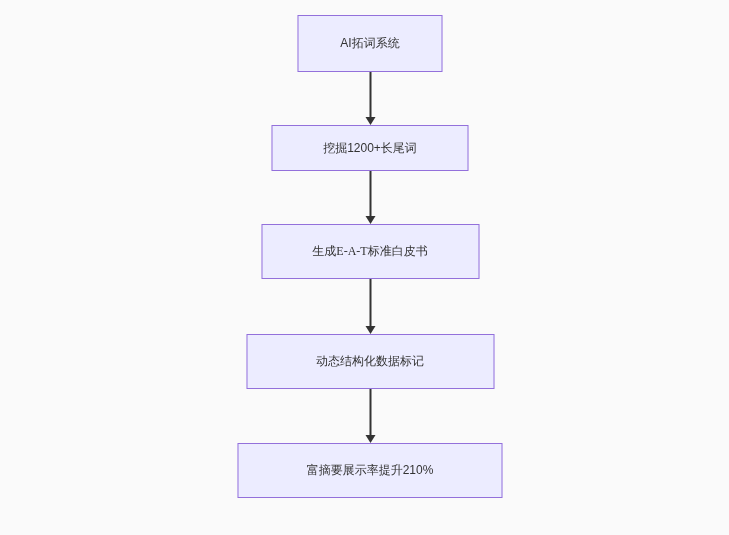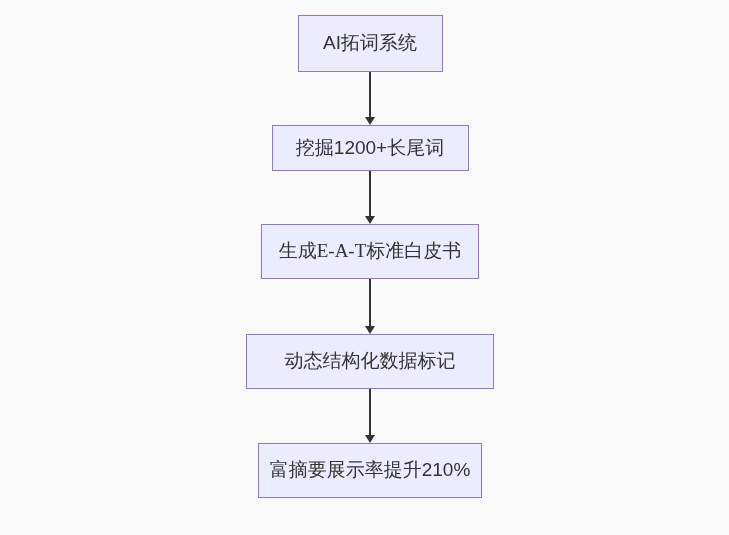--- a/index.html
+++ b/index.html
@@ -18,33 +18,33 @@
     top: 15px;
     transform: translateX(-50%);
     display: flex;
     flex-direction: column;
     align-items: center;
   }
   .node {
     background: #ececff;
     border: 1px solid #9370db;
     color: #333333;
-    font-size: 19px;
+    font-size: 12px;
     line-height: 1.2;
     display: flex;
     align-items: center;
     justify-content: center;
     text-align: center;
     flex: none;
   }
   .n1 { width: 145px; height: 57px; }
   .n2 { width: 197px; height: 46px; }
   .n3 { width: 218px; height: 55px; font-family: Liberation Serif, serif; }
   .n4 { width: 248px; height: 55px; }
-  .n5 { width: 224px; height: 55px; }
+  .n5 { width: 265px; height: 55px; }
   .edge {
     display: flex;
     flex-direction: column;
     align-items: center;
     flex: none;
   }
   .e1, .e2 { height: 53px; }
   .e3 { height: 55px; }
   .e4 { height: 54px; }
   .edge-line {

